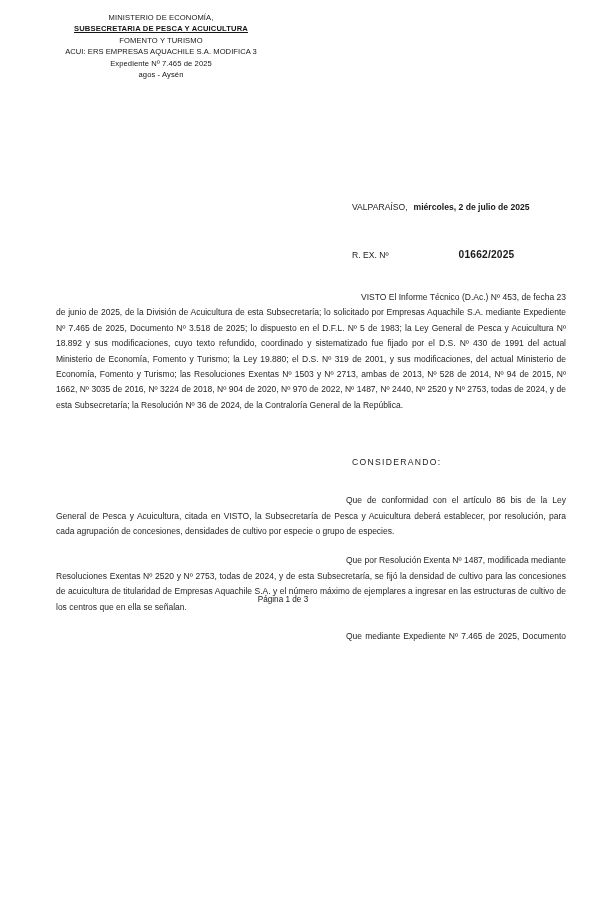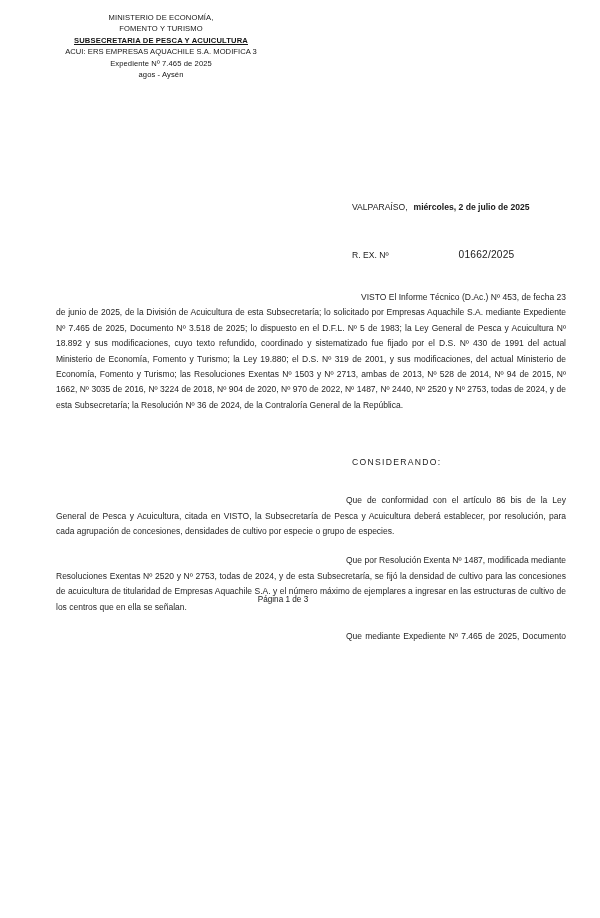--- a/index.html
+++ b/index.html
@@ -76,21 +76,21 @@
   
   .res-number {
     position: absolute;
     left: 352px;
     top: 249px;
     font-size: 8.6px;
     white-space: nowrap;
   }
   .res-number .res-label { font-weight: 400; }
   .res-number .res-value {
-    font-weight: 400;
+    font-weight: 700;
     font-size: 10.2px;
     margin-left: 24px;
     letter-spacing: 0.2px;
     padding-left: 46px;
   }
 
   
   .body-area {
     position: absolute;
     left: 56px;
@@ -134,22 +134,22 @@
     color: #1a1a1a;
   }
 </style>
 </head>
 <body>
 
 <div class="page">
 
   <div class="letterhead">
     <div class="lh-line">MINISTERIO DE ECONOMÍA,</div>
+    <div class="lh-line lh-underline">SUBSECRETARIA DE PESCA Y ACUICULTURA</div>
     <div class="lh-line">FOMENTO Y TURISMO</div>
-    <div class="lh-line lh-underline">SUBSECRETARIA DE PESCA Y ACUICULTURA</div>
     <div class="lh-line lh-wide">ACUI: ERS EMPRESAS AQUACHILE S.A. MODIFICA 3</div>
     <div class="lh-line">Expediente Nº 7.465 de 2025</div>
     <div class="lh-line">agos - Aysén</div>
   </div>
 
 
   <div class="place-date">
     <span class="city">VALPARAÍSO,</span><span class="date">miércoles, 2 de julio de 2025</span>
   </div>
 

